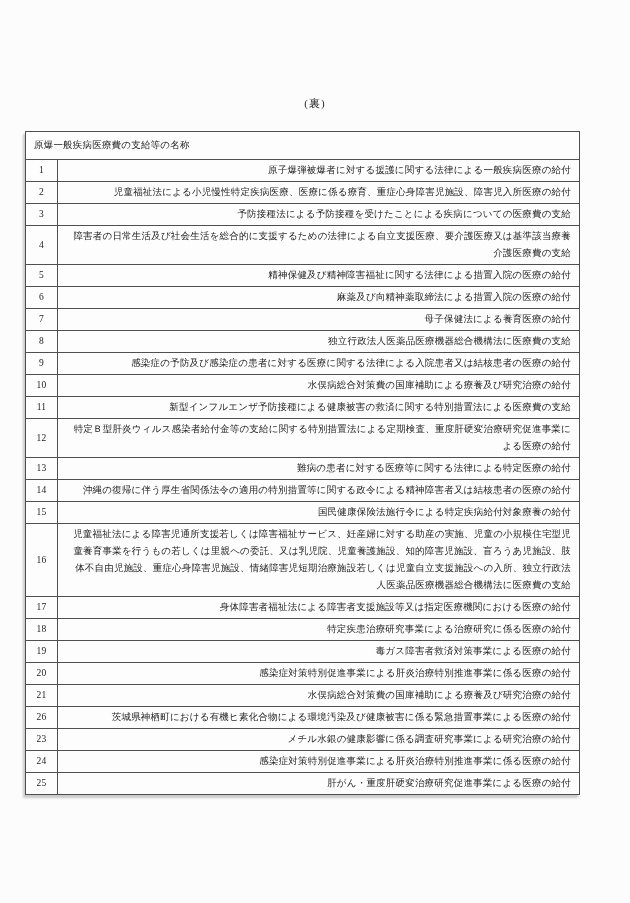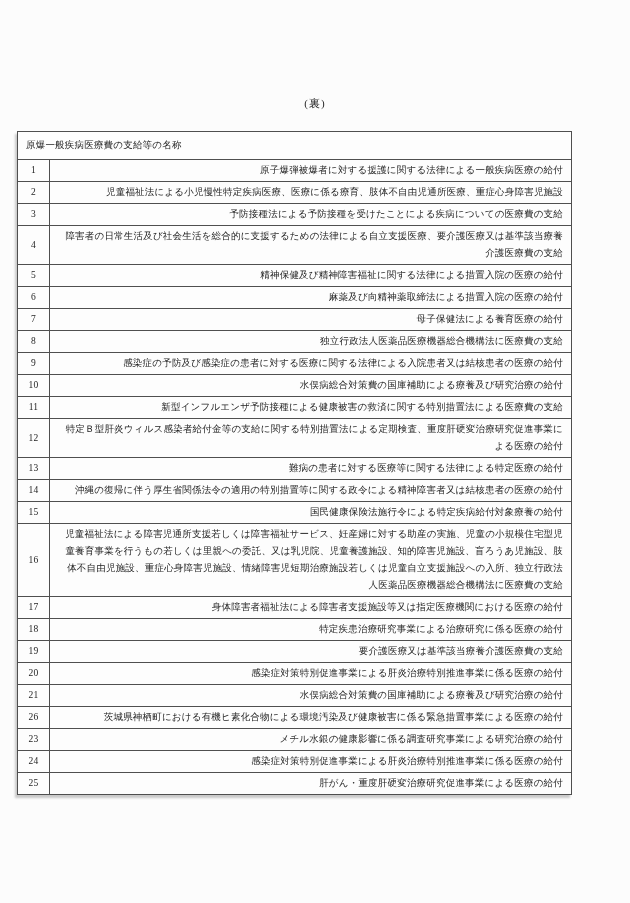--- a/index.html
+++ b/index.html
@@ -22,21 +22,21 @@
     left: 0;
     width: 100%;
     text-align: center;
     font-size: 11px;
     letter-spacing: 1px;
     color: #2a2a2a;
   }
   table.doc-table {
     position: absolute;
     top: 131px;
-    left: 17px;
+    left: 25px;
     width: 555px;
     border-collapse: collapse;
     background: #fdfdfd;
     box-shadow: -2px 3px 2px rgba(110,110,110,0.35);
   }
   table.doc-table th,
   table.doc-table td {
     border: 1px solid #4f4f4f;
     font-weight: normal;
     font-size: 9.5px;
@@ -77,21 +77,21 @@
       </tr>
     </thead>
     <tbody>
 
     <tr>
           <td class="num">1</td>
           <td class="txt">原子爆弾被爆者に対する援護に関する法律による一般疾病医療の給付</td>
         </tr>
         <tr>
           <td class="num">2</td>
-          <td class="txt">児童福祉法による小児慢性特定疾病医療、医療に係る療育、肢体不自由児通所医療、重症心身障害児施設</td>
+          <td class="txt">児童福祉法による小児慢性特定疾病医療、医療に係る療育、重症心身障害児施設、障害児入所医療の給付</td>
         </tr>
         <tr>
           <td class="num">3</td>
           <td class="txt">予防接種法による予防接種を受けたことによる疾病についての医療費の支給</td>
         </tr>
         <tr>
           <td class="num">4</td>
           <td class="txt">障害者の日常生活及び社会生活を総合的に支援するための法律による自立支援医療、要介護医療又は基準該当療養介護医療費の支給</td>
         </tr>
         <tr>
@@ -145,21 +145,21 @@
         <tr>
           <td class="num">17</td>
           <td class="txt">身体障害者福祉法による障害者支援施設等又は指定医療機関における医療の給付</td>
         </tr>
         <tr>
           <td class="num">18</td>
           <td class="txt">特定疾患治療研究事業による治療研究に係る医療の給付</td>
         </tr>
         <tr>
           <td class="num">19</td>
-          <td class="txt">要介護医療又は基準該当療養介護医療費の支給</td>
+          <td class="txt">毒ガス障害者救済対策事業による医療の給付</td>
         </tr>
         <tr>
           <td class="num">20</td>
           <td class="txt">感染症対策特別促進事業による肝炎治療特別推進事業に係る医療の給付</td>
         </tr>
         <tr>
           <td class="num">21</td>
           <td class="txt">水俣病総合対策費の国庫補助による療養及び研究治療の給付</td>
         </tr>
         <tr>

